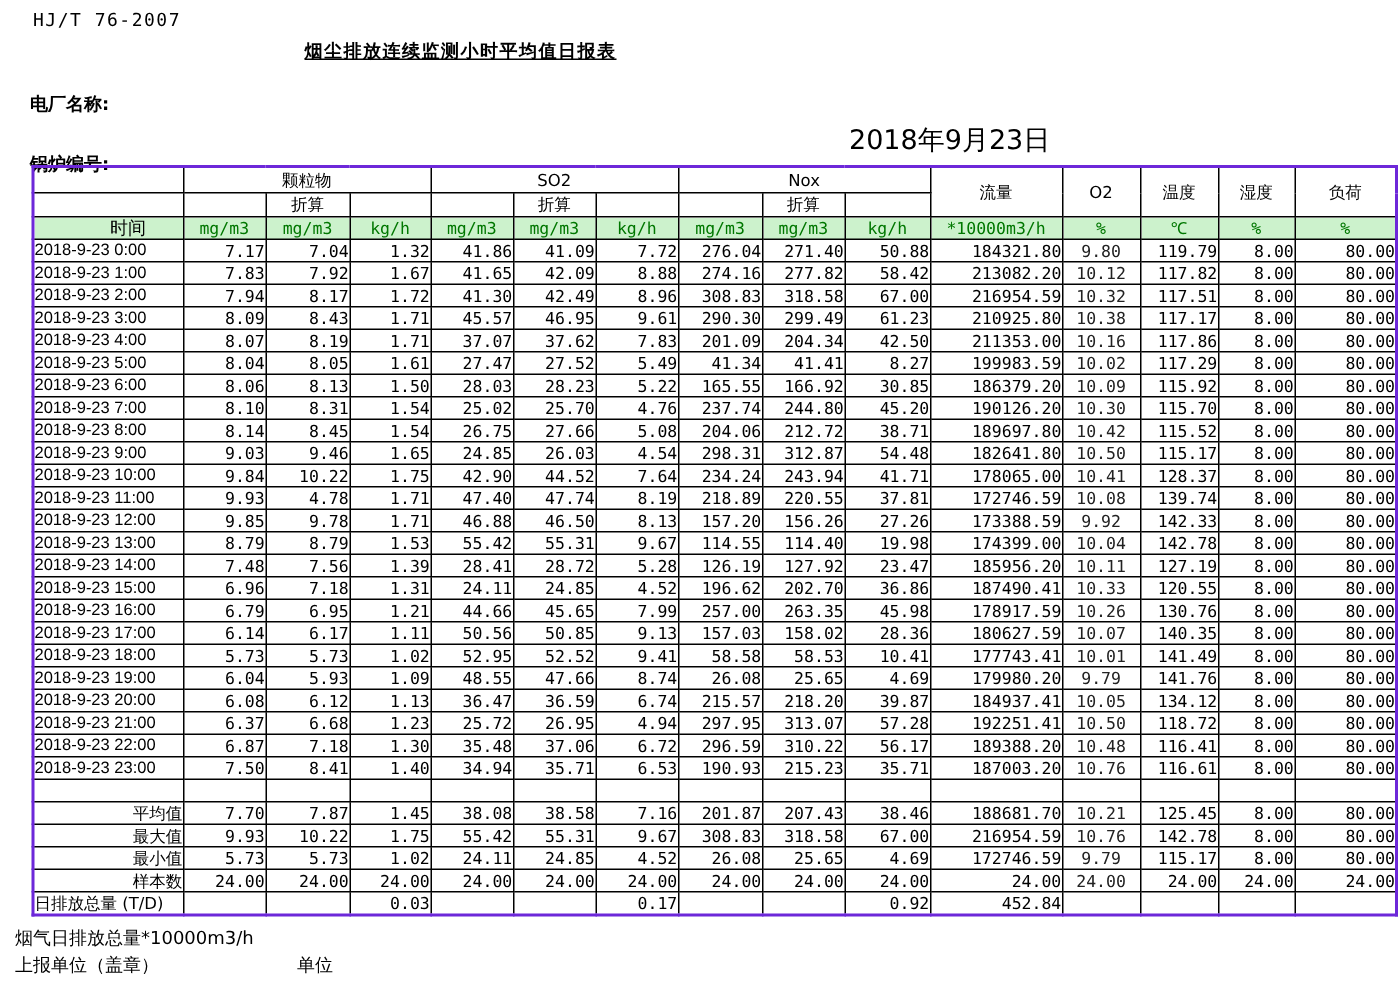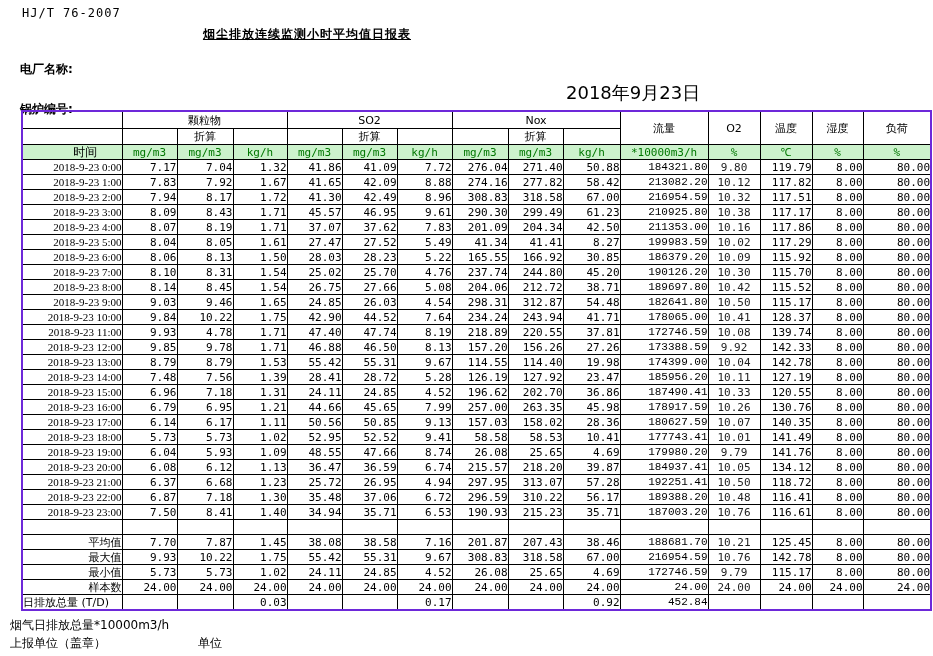--- a/index.html
+++ b/index.html
@@ -40,28 +40,28 @@
     background:#ccf2cc; text-align:center;
     color:#007700;
     font-family:"DejaVu Sans Mono",monospace;
   }
   tr.units td.time-hd {
     color:#000; font-family:"DejaVu Sans","Liberation Sans",sans-serif;
     font-size:12px;
     padding-left:26px;
   }
   td.time-cell {
-    text-align:right; padding-right:3px;
-    font-family:Liberation Serif, serif;
+    text-align:left; padding-right:3px;
+    font-family:Liberation Sans, sans-serif;
   }
   td.val {
     text-align:right; padding-right:4px;
     font-family:"DejaVu Sans Mono",monospace;
   }
-  td.c9 { padding-right:10px;font-family:Liberation Mono, monospace; }
+  td.c9 { padding-right:10px; }
   td.c10 { text-align:center; padding-right:0; color:#222; }
   td.c12, td.c13 { padding-right:9px; }
   td.sum-label { text-align:right; padding-right:3px; font-size:12px; }
   td.sum-label-left { text-align:left; padding-left:2px; font-size:12px; }
 
   .footer-line1 { position:absolute; top:617px; left:10px; font-size:12px; }
   .footer-line2 { position:absolute; top:635px; left:10px; font-size:12px; }
   .footer-unit  { position:absolute; top:635px; left:198px; font-size:12px; }
 </style>
 </head>

